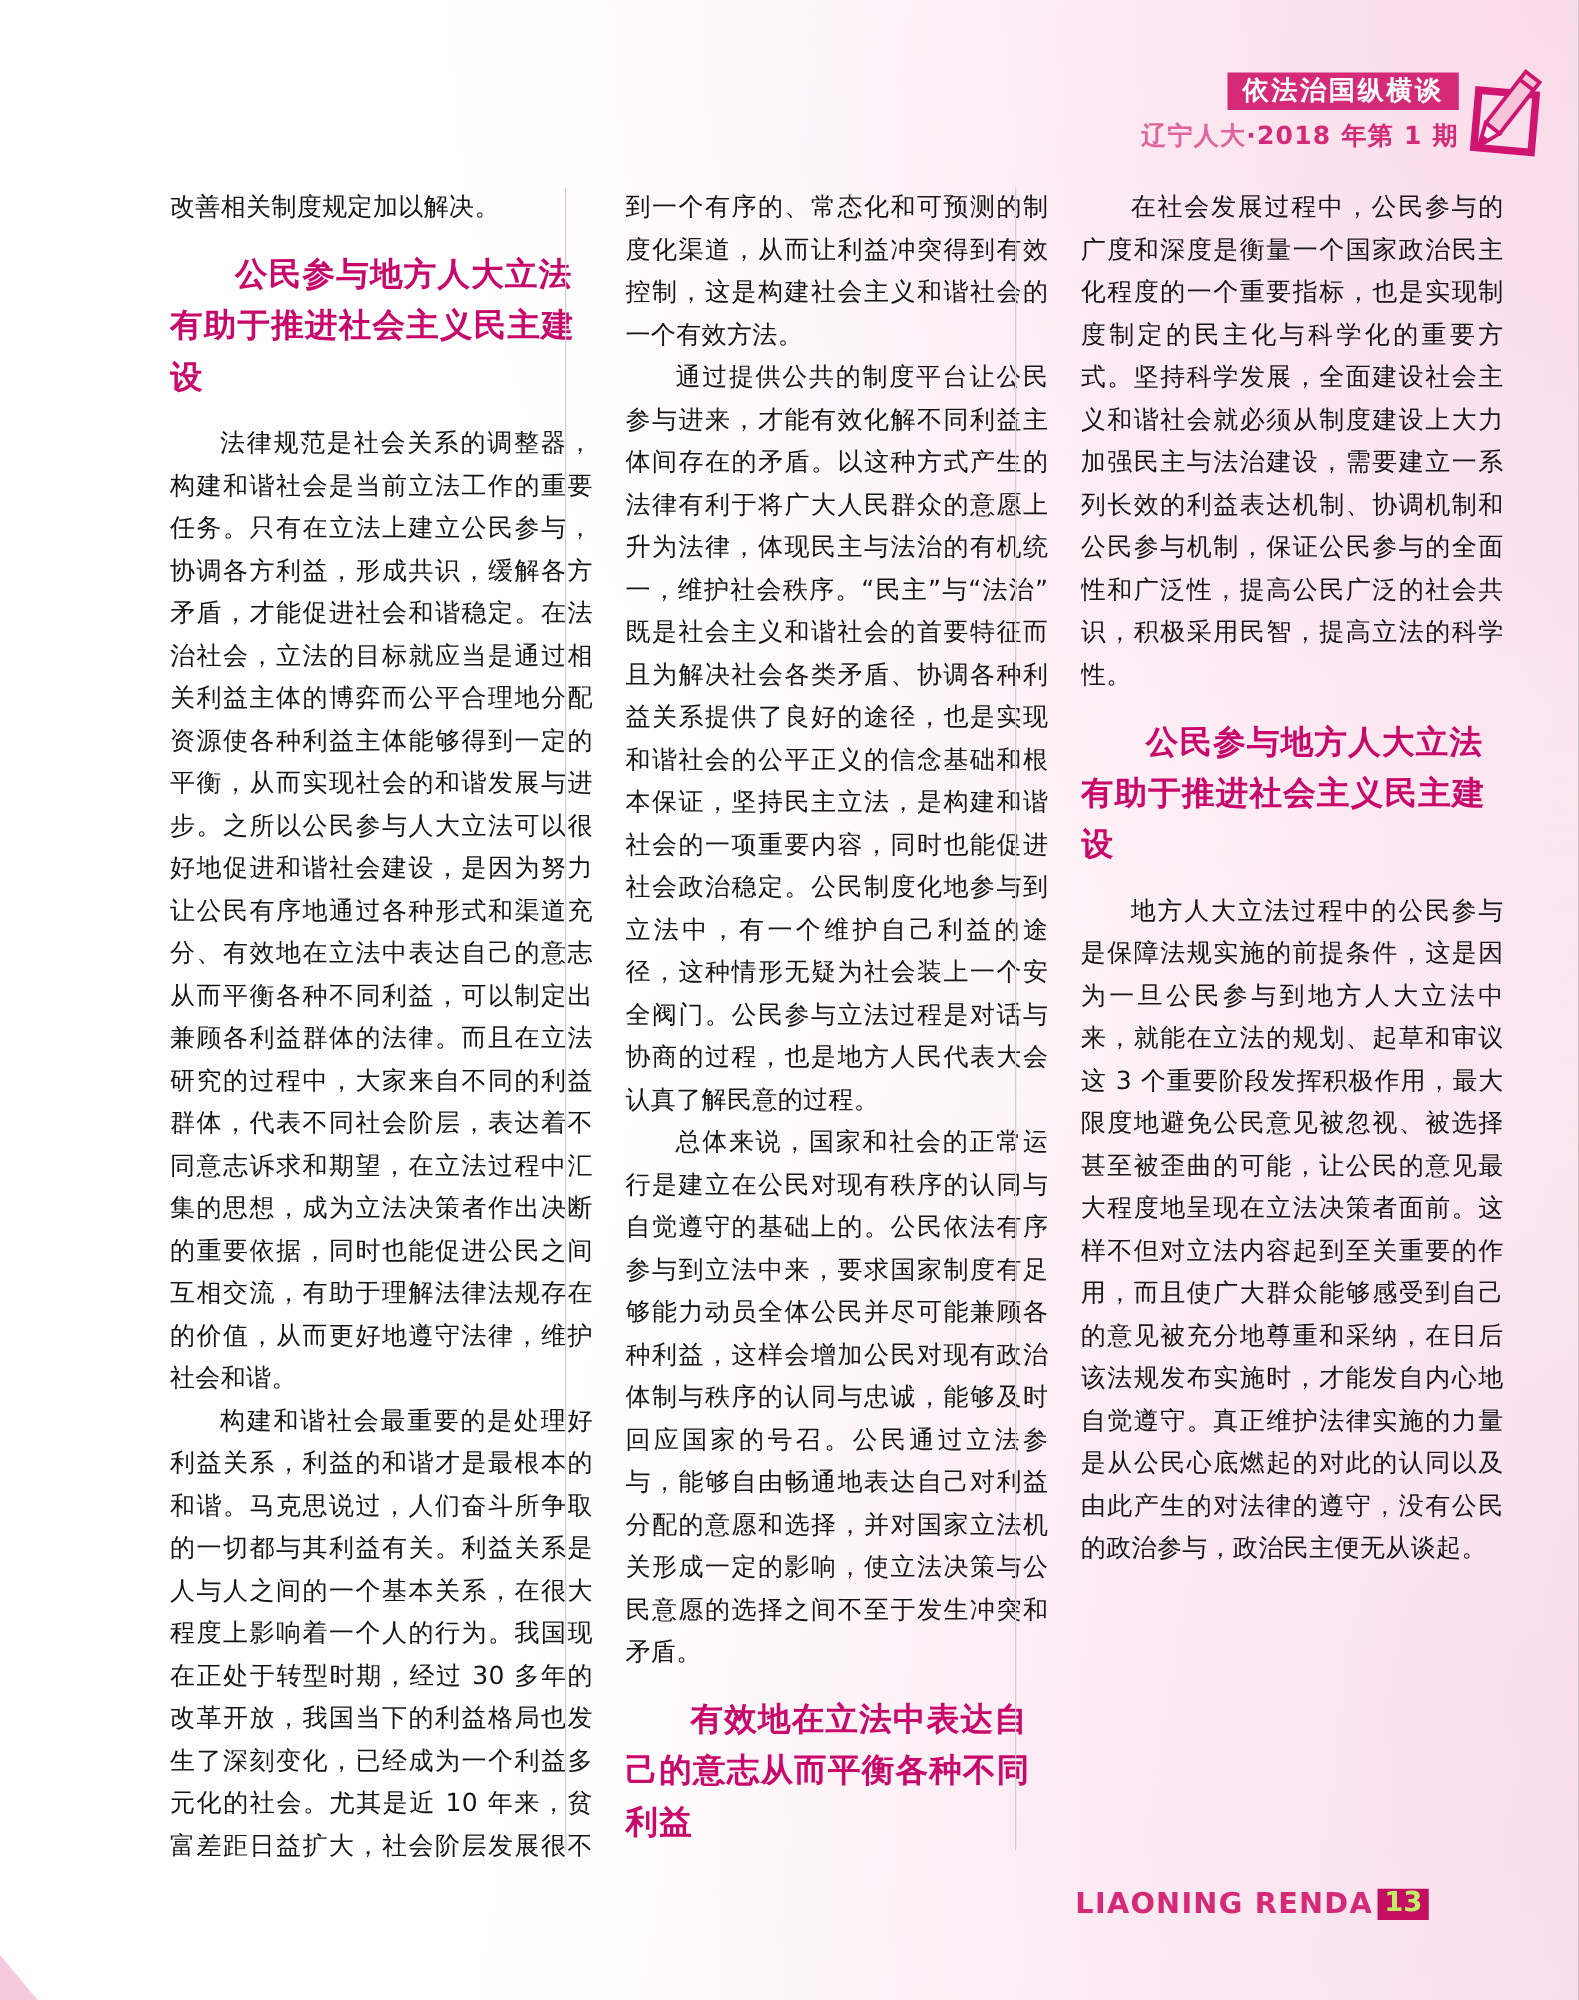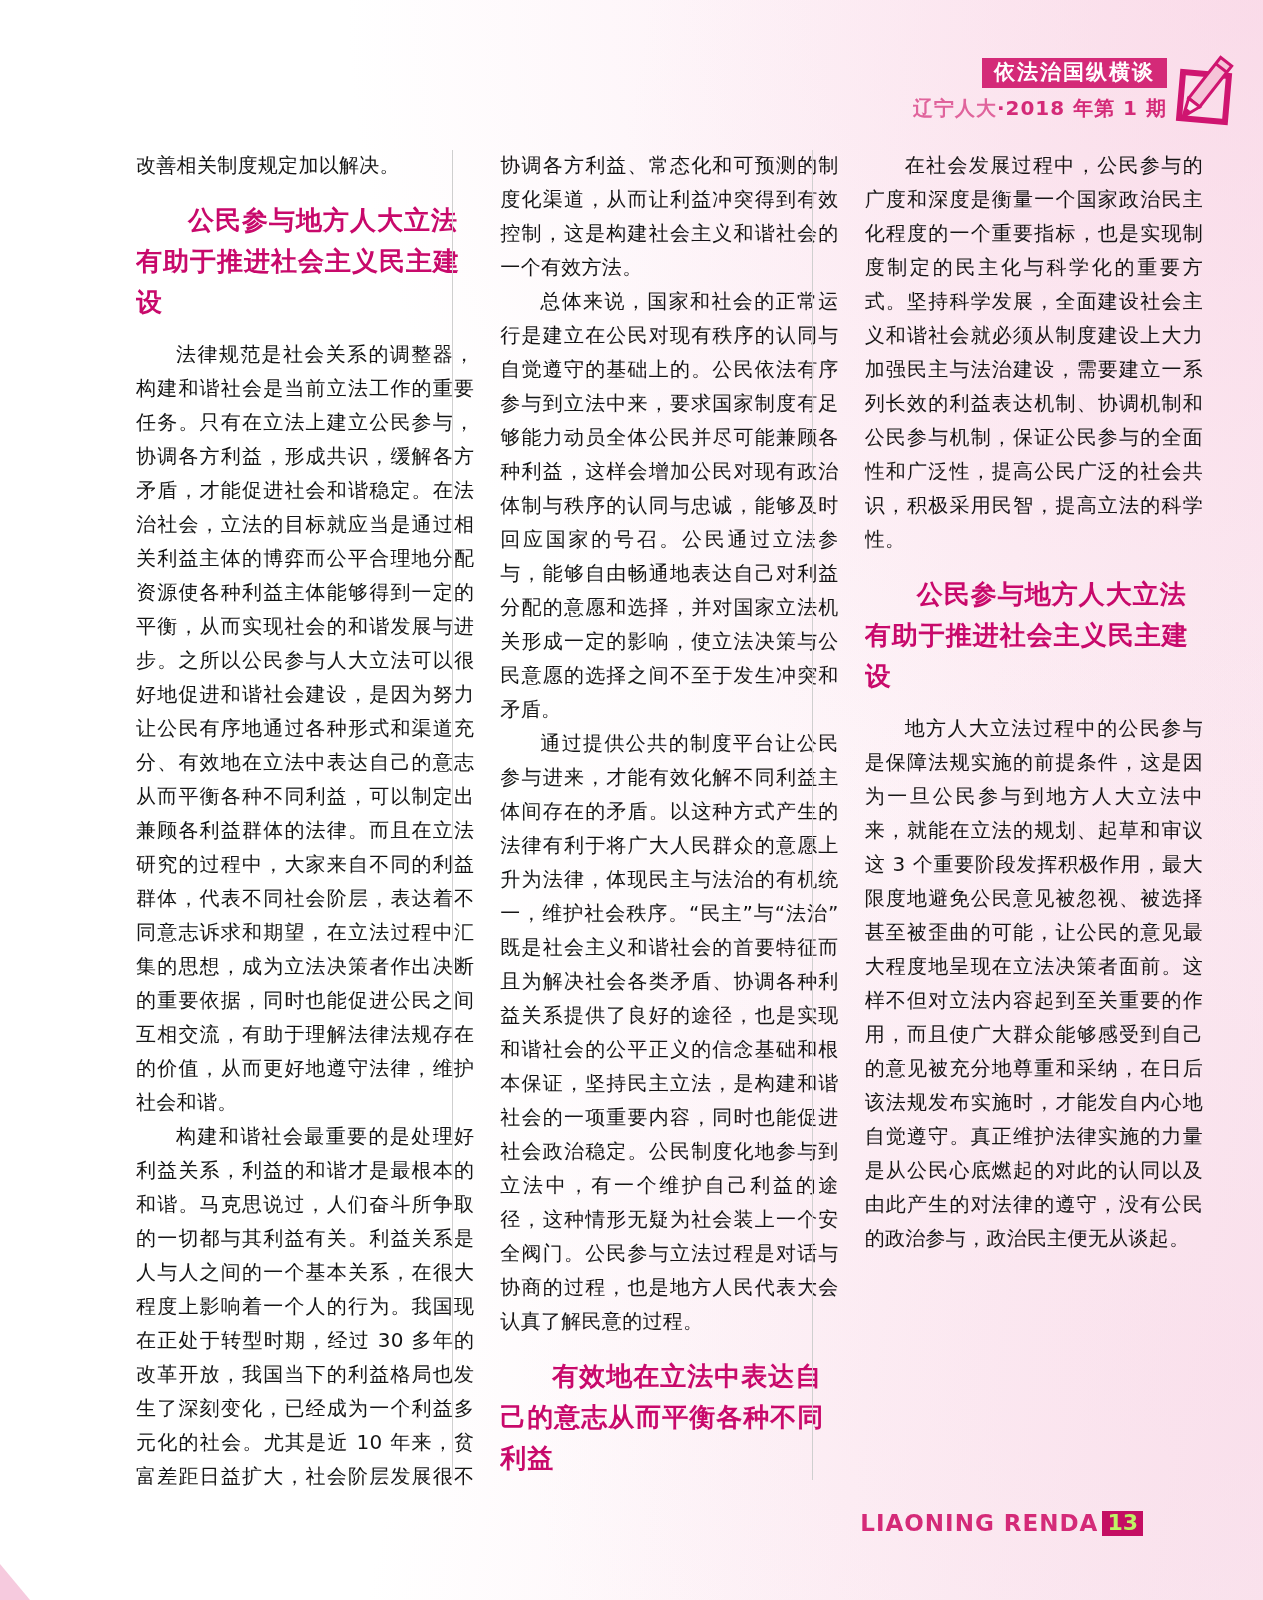--- a/index.html
+++ b/index.html
@@ -81,23 +81,23 @@
   </div>
 
   <div class="columns">
     <div class="column">
         <p class="para cont">改善相关制度规定加以解决。</p>
         <h2 class="heading">公民参与地方人大立法有助于推进社会主义民主建设</h2>
         <p class="para">法律规范是社会关系的调整器，构建和谐社会是当前立法工作的重要任务。只有在立法上建立公民参与，协调各方利益，形成共识，缓解各方矛盾，才能促进社会和谐稳定。在法治社会，立法的目标就应当是通过相关利益主体的博弈而公平合理地分配资源使各种利益主体能够得到一定的平衡，从而实现社会的和谐发展与进步。之所以公民参与人大立法可以很好地促进和谐社会建设，是因为努力让公民有序地通过各种形式和渠道充分、有效地在立法中表达自己的意志从而平衡各种不同利益，可以制定出兼顾各利益群体的法律。而且在立法研究的过程中，大家来自不同的利益群体，代表不同社会阶层，表达着不同意志诉求和期望，在立法过程中汇集的思想，成为立法决策者作出决断的重要依据，同时也能促进公民之间互相交流，有助于理解法律法规存在的价值，从而更好地遵守法律，维护社会和谐。</p>
         <p class="para">构建和谐社会最重要的是处理好利益关系，利益的和谐才是最根本的和谐。马克思说过，人们奋斗所争取的一切都与其利益有关。利益关系是人与人之间的一个基本关系，在很大程度上影响着一个人的行为。我国现在正处于转型时期，经过 30 多年的改革开放，我国当下的利益格局也发生了深刻变化，已经成为一个利益多元化的社会。尤其是近 10 年来，贫富差距日益扩大，社会阶层发展很不平衡，而社会阶层分化必然产生各阶层之间的利益认同的差异。要实现利益平衡和利益整合，就需要利益表达和沟通。社会主义和谐社会应当是各方面利益关系都能得到协调的社会，而法律是重要的调节手段，尤其是在非法律手段的功效减弱之时，要实现对社会利益分配法律控制，就要建立合理的利益分配制度。必须保证人们都有讨论、协商、谈判、妥协的机会，从而建立稳定的规范的利益表达途径，把公民参与立法纳入</p>
       </div>
     <div class="column">
-        <p class="para cont">协调各方利益、常态化和可预测的制度化渠道，从而让利益冲突得到有效控制，这是构建社会主义和谐社会的一个有效方法。</p>
+        <p class="para cont">到一个有序的、常态化和可预测的制度化渠道，从而让利益冲突得到有效控制，这是构建社会主义和谐社会的一个有效方法。</p>
+        <p class="para">通过提供公共的制度平台让公民参与进来，才能有效化解不同利益主体间存在的矛盾。以这种方式产生的法律有利于将广大人民群众的意愿上升为法律，体现民主与法治的有机统一，维护社会秩序。“民主”与“法治”既是社会主义和谐社会的首要特征而且为解决社会各类矛盾、协调各种利益关系提供了良好的途径，也是实现和谐社会的公平正义的信念基础和根本保证，坚持民主立法，是构建和谐社会的一项重要内容，同时也能促进社会政治稳定。公民制度化地参与到立法中，有一个维护自己利益的途径，这种情形无疑为社会装上一个安全阀门。公民参与立法过程是对话与协商的过程，也是地方人民代表大会认真了解民意的过程。</p>
         <p class="para">总体来说，国家和社会的正常运行是建立在公民对现有秩序的认同与自觉遵守的基础上的。公民依法有序参与到立法中来，要求国家制度有足够能力动员全体公民并尽可能兼顾各种利益，这样会增加公民对现有政治体制与秩序的认同与忠诚，能够及时回应国家的号召。公民通过立法参与，能够自由畅通地表达自己对利益分配的意愿和选择，并对国家立法机关形成一定的影响，使立法决策与公民意愿的选择之间不至于发生冲突和矛盾。</p>
-        <p class="para">通过提供公共的制度平台让公民参与进来，才能有效化解不同利益主体间存在的矛盾。以这种方式产生的法律有利于将广大人民群众的意愿上升为法律，体现民主与法治的有机统一，维护社会秩序。“民主”与“法治”既是社会主义和谐社会的首要特征而且为解决社会各类矛盾、协调各种利益关系提供了良好的途径，也是实现和谐社会的公平正义的信念基础和根本保证，坚持民主立法，是构建和谐社会的一项重要内容，同时也能促进社会政治稳定。公民制度化地参与到立法中，有一个维护自己利益的途径，这种情形无疑为社会装上一个安全阀门。公民参与立法过程是对话与协商的过程，也是地方人民代表大会认真了解民意的过程。</p>
         <h2 class="heading">有效地在立法中表达自己的意志从而平衡各种不同利益</h2>
       </div>
     <div class="column">
         <p class="para">在社会发展过程中，公民参与的广度和深度是衡量一个国家政治民主化程度的一个重要指标，也是实现制度制定的民主化与科学化的重要方式。坚持科学发展，全面建设社会主义和谐社会就必须从制度建设上大力加强民主与法治建设，需要建立一系列长效的利益表达机制、协调机制和公民参与机制，保证公民参与的全面性和广泛性，提高公民广泛的社会共识，积极采用民智，提高立法的科学性。</p>
         <h2 class="heading">公民参与地方人大立法有助于推进社会主义民主建设</h2>
         <p class="para">地方人大立法过程中的公民参与是保障法规实施的前提条件，这是因为一旦公民参与到地方人大立法中来，就能在立法的规划、起草和审议这 3 个重要阶段发挥积极作用，最大限度地避免公民意见被忽视、被选择甚至被歪曲的可能，让公民的意见最大程度地呈现在立法决策者面前。这样不但对立法内容起到至关重要的作用，而且使广大群众能够感受到自己的意见被充分地尊重和采纳，在日后该法规发布实施时，才能发自内心地自觉遵守。真正维护法律实施的力量是从公民心底燃起的对此的认同以及由此产生的对法律的遵守，没有公民的政治参与，政治民主便无从谈起。</p>
       </div>
   </div>
   <div class="col-divider d1"></div>
   <div class="col-divider d2"></div>

